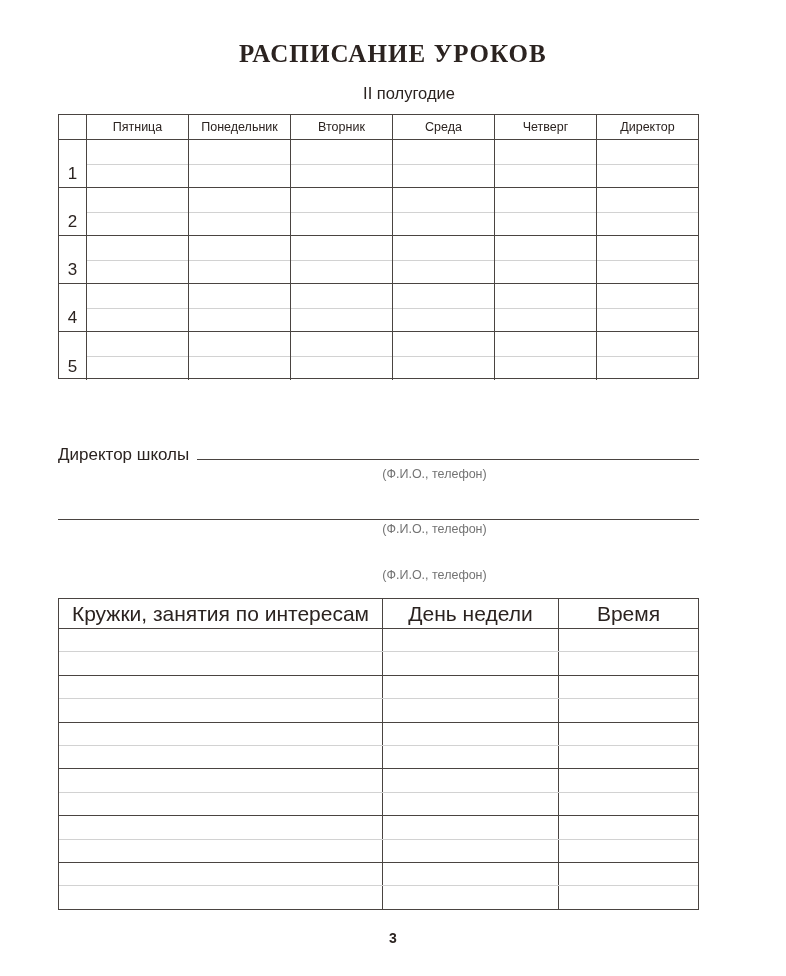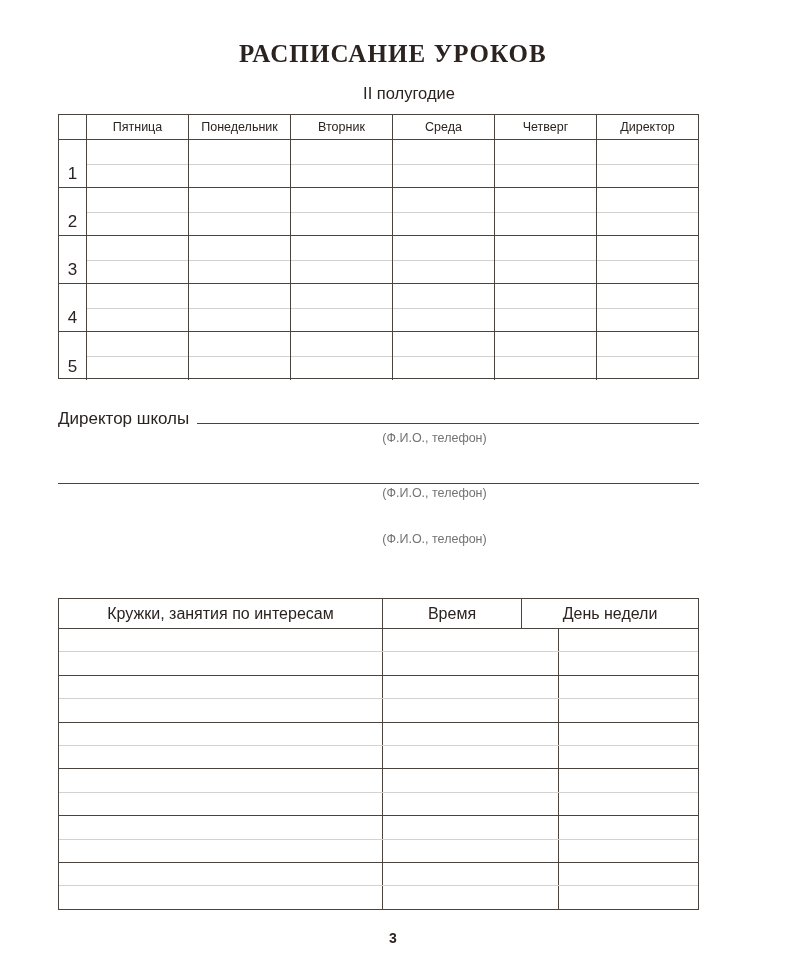--- a/index.html
+++ b/index.html
@@ -113,21 +113,21 @@
     top: 50%;
     height: 1px;
     background: #d2d2d2;
   }
 
   
   .col-num   { width: 28px;  flex: 0 0 28px; }
   .col-data  { flex: 1 1 0; }
 
   
-  .sig-block { position: absolute; left: 58px; width: 641px; }
+  .sig-block { position: absolute; left: 58px; width: 641px; margin-top: 36px; }
   #sig-director { top: 408px; }
   #sig-deputy   { top: 468px; }
   #sig-psych    { top: 530px; }
 
   .sig-row {
     display: flex;
     align-items: baseline;
     width: 641px;
   }
   .sig-label {
@@ -163,21 +163,21 @@
     height: 30px;
     box-sizing: border-box;
     border-bottom: 1.5px solid #4a4441;
   }
   .clubs-head .cell {
     box-sizing: border-box;
     border-right: 1.5px solid #4a4441;
     display: flex;
     align-items: center;
     justify-content: center;
-    font-size: 16px;
+    font-size: 21px;
     color: #2b2320;
     white-space: nowrap;
     text-align: right;
   }
   .clubs-head .cell:last-child { border-right: none; }
 
   .clubs-row {
     display: flex;
     height: 23.4px;
     box-sizing: border-box;
@@ -295,22 +295,22 @@
     <div class="sig-caption">(Ф.И.О., телефон)</div>
   </div>
 
   <div class="sig-block" id="sig-psych">
     <div class="sig-caption">(Ф.И.О., телефон)</div>
   </div>
 
   <div class="grid" id="clubs-table">
     <div class="clubs-head">
       <div class="cell ccol-1">Кружки, занятия по интересам</div>
+      <div class="cell ccol-2">День недели</div>
       <div class="cell ccol-3">Время</div>
-      <div class="cell ccol-2">День недели</div>
     </div>
 
     <div class="clubs-row sep-light">
       <div class="cell ccol-1"></div>
       <div class="cell ccol-2"></div>
       <div class="cell ccol-3"></div>
     </div>
     <div class="clubs-row sep-dark">
       <div class="cell ccol-1"></div>
       <div class="cell ccol-2"></div>

